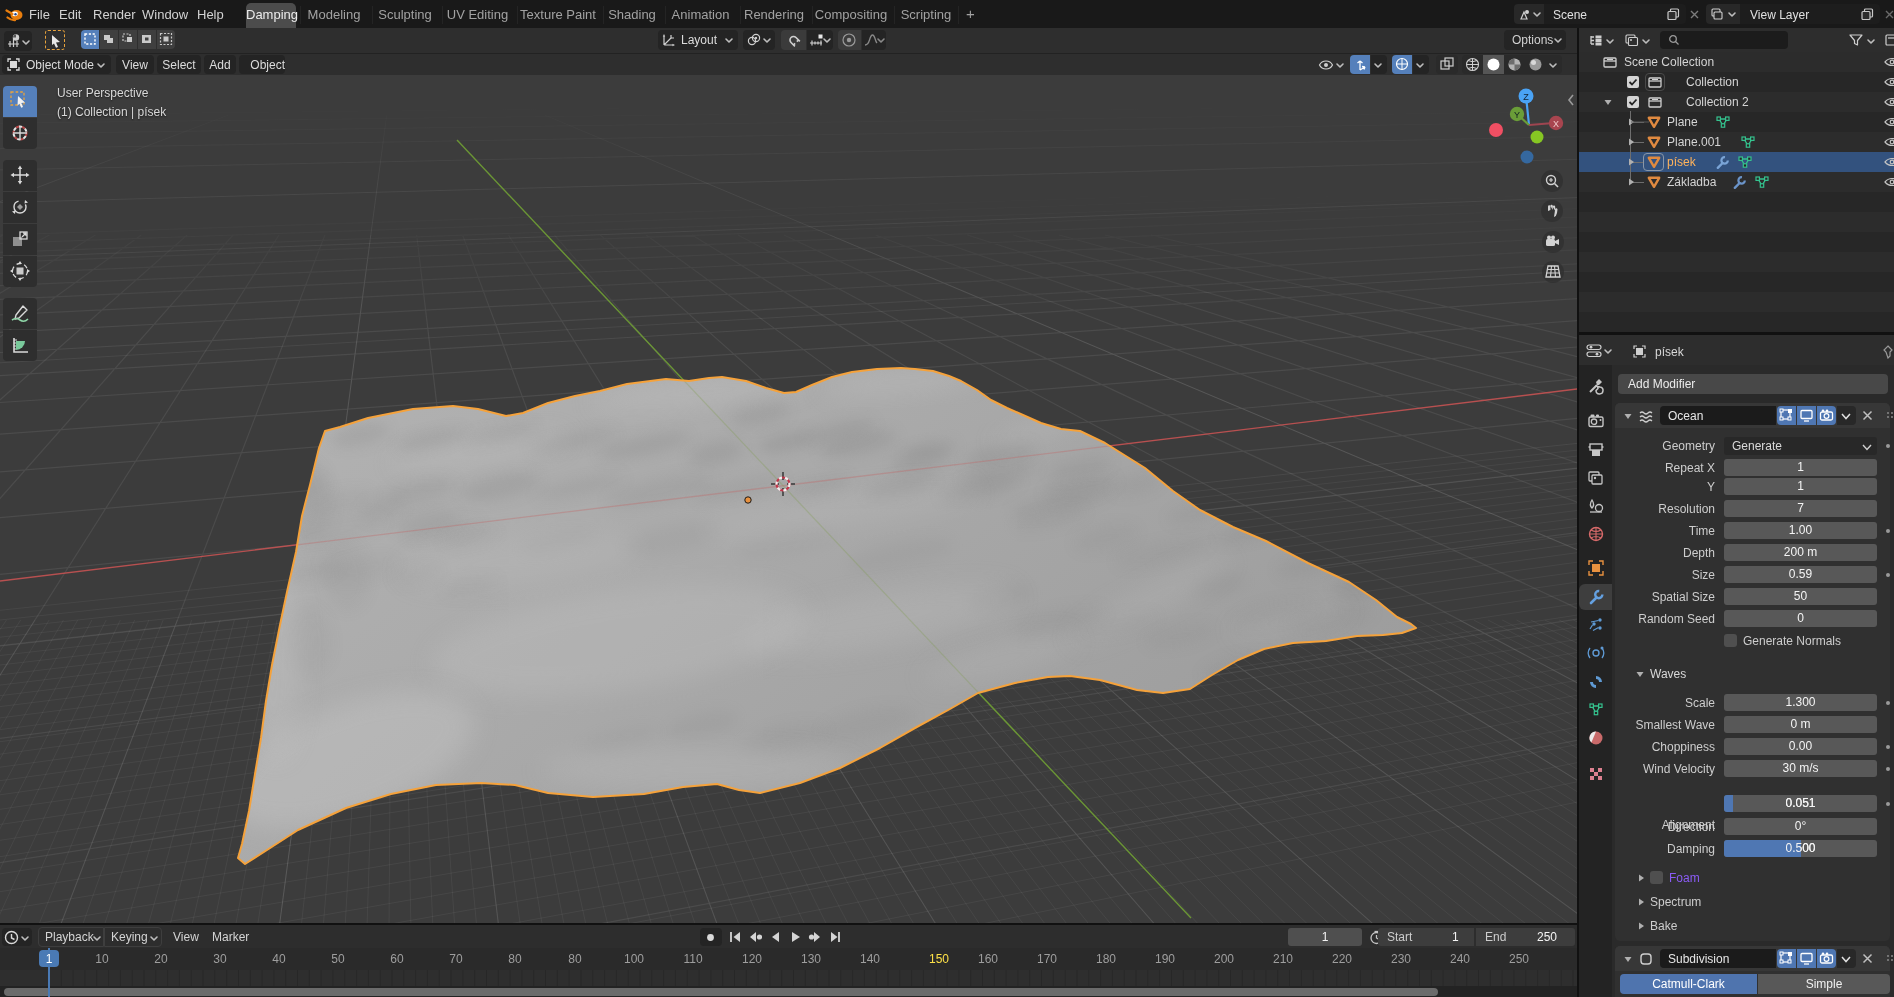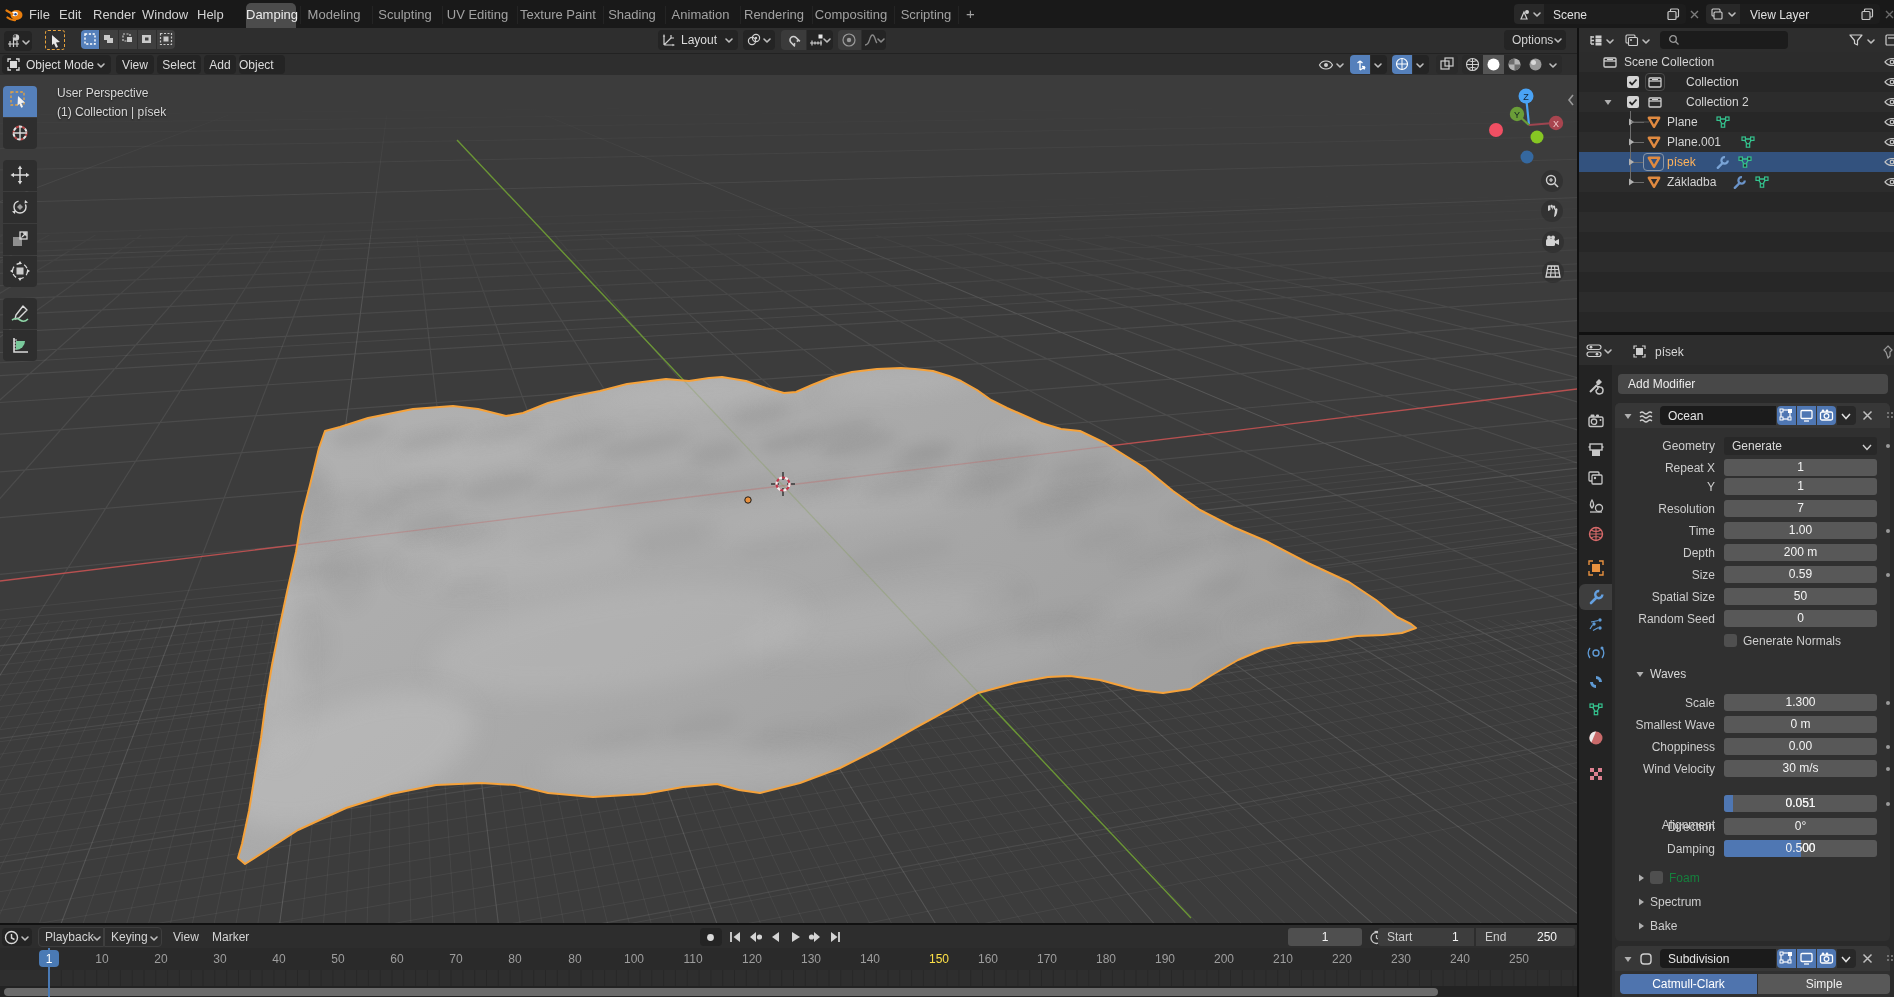--- a/index.html
+++ b/index.html
@@ -170,21 +170,21 @@
     <svg style="position:absolute;left:96px;top:60px" width="10" height="10" viewBox="0 0 10 10">
       <path d="M2 4 L5 7 L8 4" fill="none" stroke="#bdbdbd" stroke-width="1.6" stroke-linecap="round" stroke-linejoin="round"></path>
     </svg>
     <div style="position:absolute;left:116px;top:55px;width:38px;height:19px;background:#242424;border-radius:4px;"></div>
     <div style="position:absolute;left:116px;top:58px;width:38px;font-size:12px;line-height:14px;color:#dcdcdc;text-align:center;white-space:nowrap;">View</div>
     <div style="position:absolute;left:157px;top:55px;width:44px;height:19px;background:#242424;border-radius:4px;"></div>
     <div style="position:absolute;left:157px;top:58px;width:44px;font-size:12px;line-height:14px;color:#dcdcdc;text-align:center;white-space:nowrap;">Select</div>
     <div style="position:absolute;left:204px;top:55px;width:32px;height:19px;background:#242424;border-radius:4px;"></div>
     <div style="position:absolute;left:204px;top:58px;width:32px;font-size:12px;line-height:14px;color:#dcdcdc;text-align:center;white-space:nowrap;">Add</div>
     <div style="position:absolute;left:239px;top:55px;width:46px;height:19px;background:#242424;border-radius:4px;"></div>
-    <div style="position:absolute;left:239px;top:58px;width:46px;font-size:12px;line-height:14px;color:#dcdcdc;text-align:left;white-space:nowrap;">Object</div>
+    <div style="position:absolute;left:239px;top:58px;width:46px;font-size:12px;line-height:14px;color:#dcdcdc;text-align:right;white-space:nowrap;">Object</div>
     <svg style="position:absolute;left:1318px;top:57px" width="16" height="16" viewBox="0 0 16 16">
       <path d="M8 4 C11 4 13.5 6 14.5 8 C13.5 10 11 12 8 12 C5 12 2.5 10 1.5 8 C2.5 6 5 4 8 4 Z" fill="none" stroke="#cfcfcf" stroke-width="1.2"></path>
       <circle cx="8" cy="8" r="2" fill="#cfcfcf"></circle>
     </svg>
     <svg style="position:absolute;left:1335px;top:60px" width="10" height="10" viewBox="0 0 10 10">
       <path d="M2 4 L5 7 L8 4" fill="none" stroke="#bdbdbd" stroke-width="1.6" stroke-linecap="round" stroke-linejoin="round"></path>
     </svg>
     <div style="position:absolute;left:1350px;top:55px;width:20px;height:19px;background:#5580bb;border-radius:4px 0 0 4px;"></div>
     <svg style="position:absolute;left:1352px;top:56px" width="16" height="16" viewBox="0 0 16 16">
       <path d="M8 14 L8 5 M8 5 L5.5 7 M8 5 L10.5 7 M8 14 L13 11 M13 11 L10 10.5 M13 11 L12 13.5" stroke="#fff" stroke-width="1.3" fill="none"></path>
@@ -846,21 +846,21 @@
     <div style="position:absolute;left:1724px;top:819px;width:153px;font-size:12px;line-height:14px;color:#f4f4f4;text-align:center;white-space:nowrap;">0°</div>
     <div style="position:absolute;left:0px;top:842px;font-size:12px;line-height:14px;color:#cdcdcd;white-space:nowrap;left:auto;right:179px;">Damping</div>
     <div style="position:absolute;left:1724px;top:840px;width:153px;height:17px;background:#585858;border-radius:3px;"></div>
     <div style="position:absolute;left:1724px;top:841px;width:153px;font-size:12px;line-height:14px;color:#f4f4f4;text-align:center;white-space:nowrap;">0.500</div>
     <div style="position:absolute;left:1724px;top:840px;width:77px;height:17px;background:#4f77b3;border-radius:3px 0 0 3px;"></div>
     <div style="position:absolute;left:1724px;top:841px;width:153px;font-size:12px;line-height:14px;color:#f4f4f4;text-align:center;white-space:nowrap;">0.500</div>
     <svg style="position:absolute;left:1636px;top:873px" width="10" height="10" viewBox="0 0 10 10">
       <path d="M3 1.5 L8 5 L3 8.5 Z" fill="#b0b0b0"></path>
     </svg>
     <div style="position:absolute;left:1650px;top:871px;width:13px;height:13px;background:#4f4f4f;border-radius:3px;"></div>
-    <div style="position:absolute;left:1669px;top:871px;font-size:12px;line-height:14px;color:#15803d;white-space:nowrap;">Foam</div>
+    <div style="position:absolute;left:1669px;top:871px;font-size:12px;line-height:14px;color:#8b5cf6;white-space:nowrap;">Foam</div>
     <svg style="position:absolute;left:1636px;top:897px" width="10" height="10" viewBox="0 0 10 10">
       <path d="M3 1.5 L8 5 L3 8.5 Z" fill="#b0b0b0"></path>
     </svg>
     <div style="position:absolute;left:1650px;top:895px;font-size:12px;line-height:14px;color:#cdcdcd;white-space:nowrap;">Spectrum</div>
     <svg style="position:absolute;left:1636px;top:921px" width="10" height="10" viewBox="0 0 10 10">
       <path d="M3 1.5 L8 5 L3 8.5 Z" fill="#b0b0b0"></path>
     </svg>
     <div style="position:absolute;left:1650px;top:919px;font-size:12px;line-height:14px;color:#cdcdcd;white-space:nowrap;">Bake</div>
     <div style="position:absolute;left:1615px;top:946px;width:275px;height:51px;background:#303030;border-radius:5px 5px 0 0;"></div>
     <div style="position:absolute;left:1615px;top:946px;width:275px;height:25px;background:#373737;border-radius:5px 5px 0 0;"></div>

